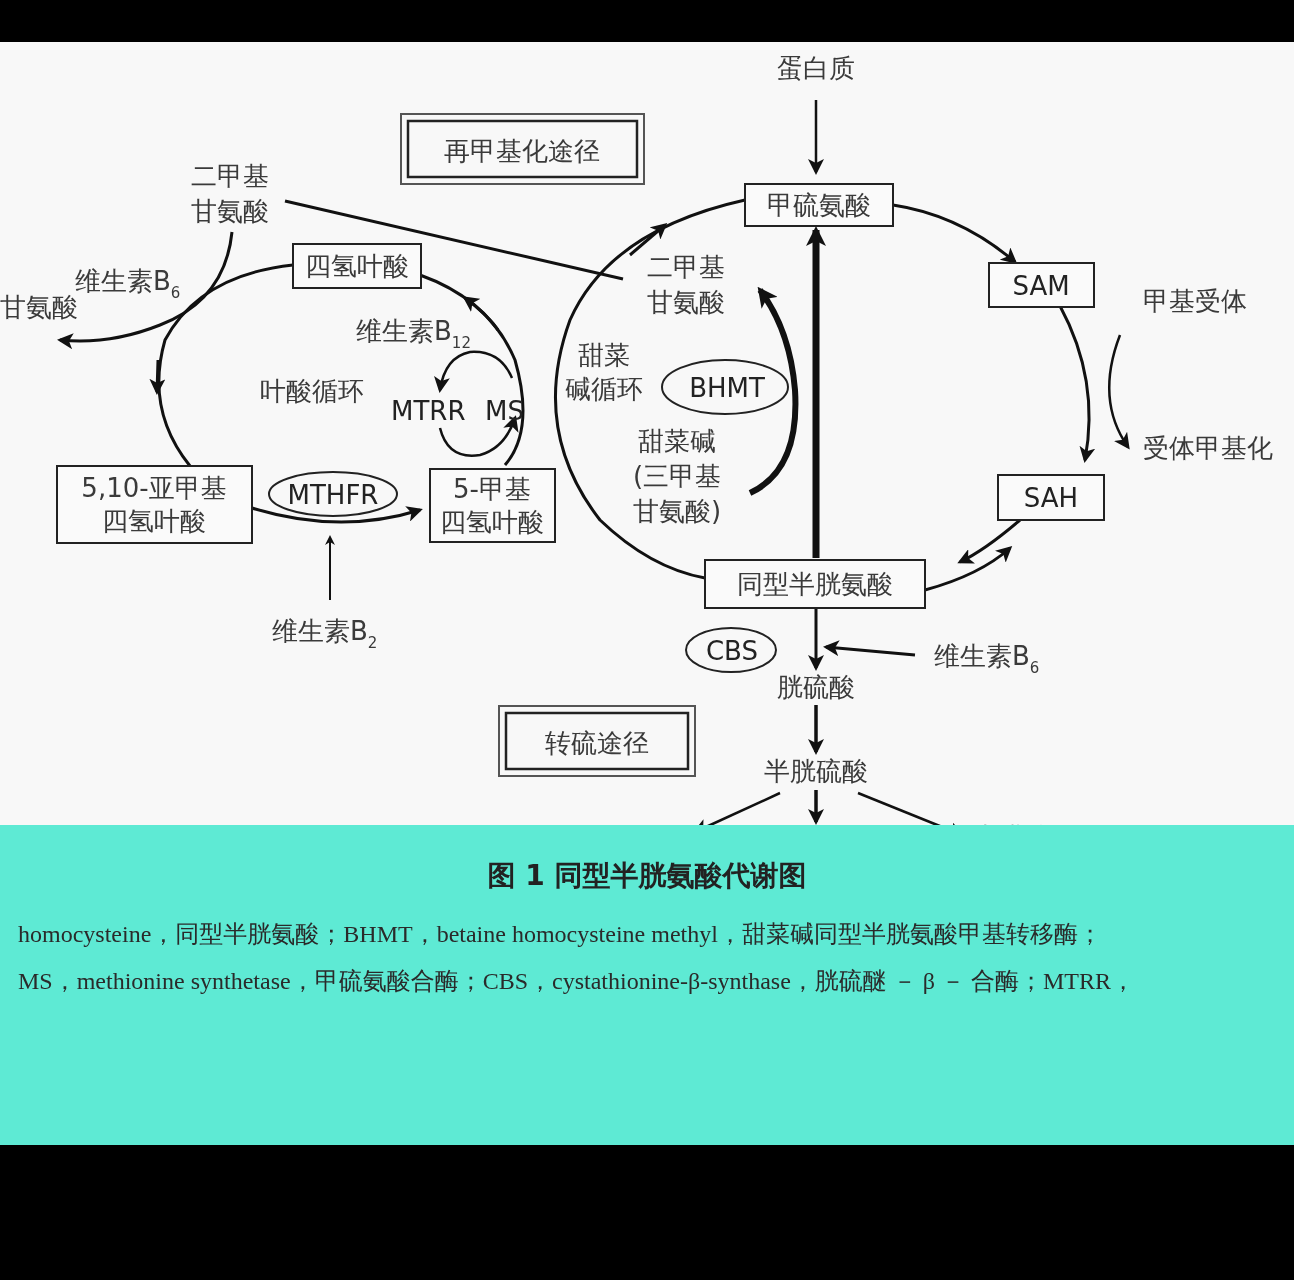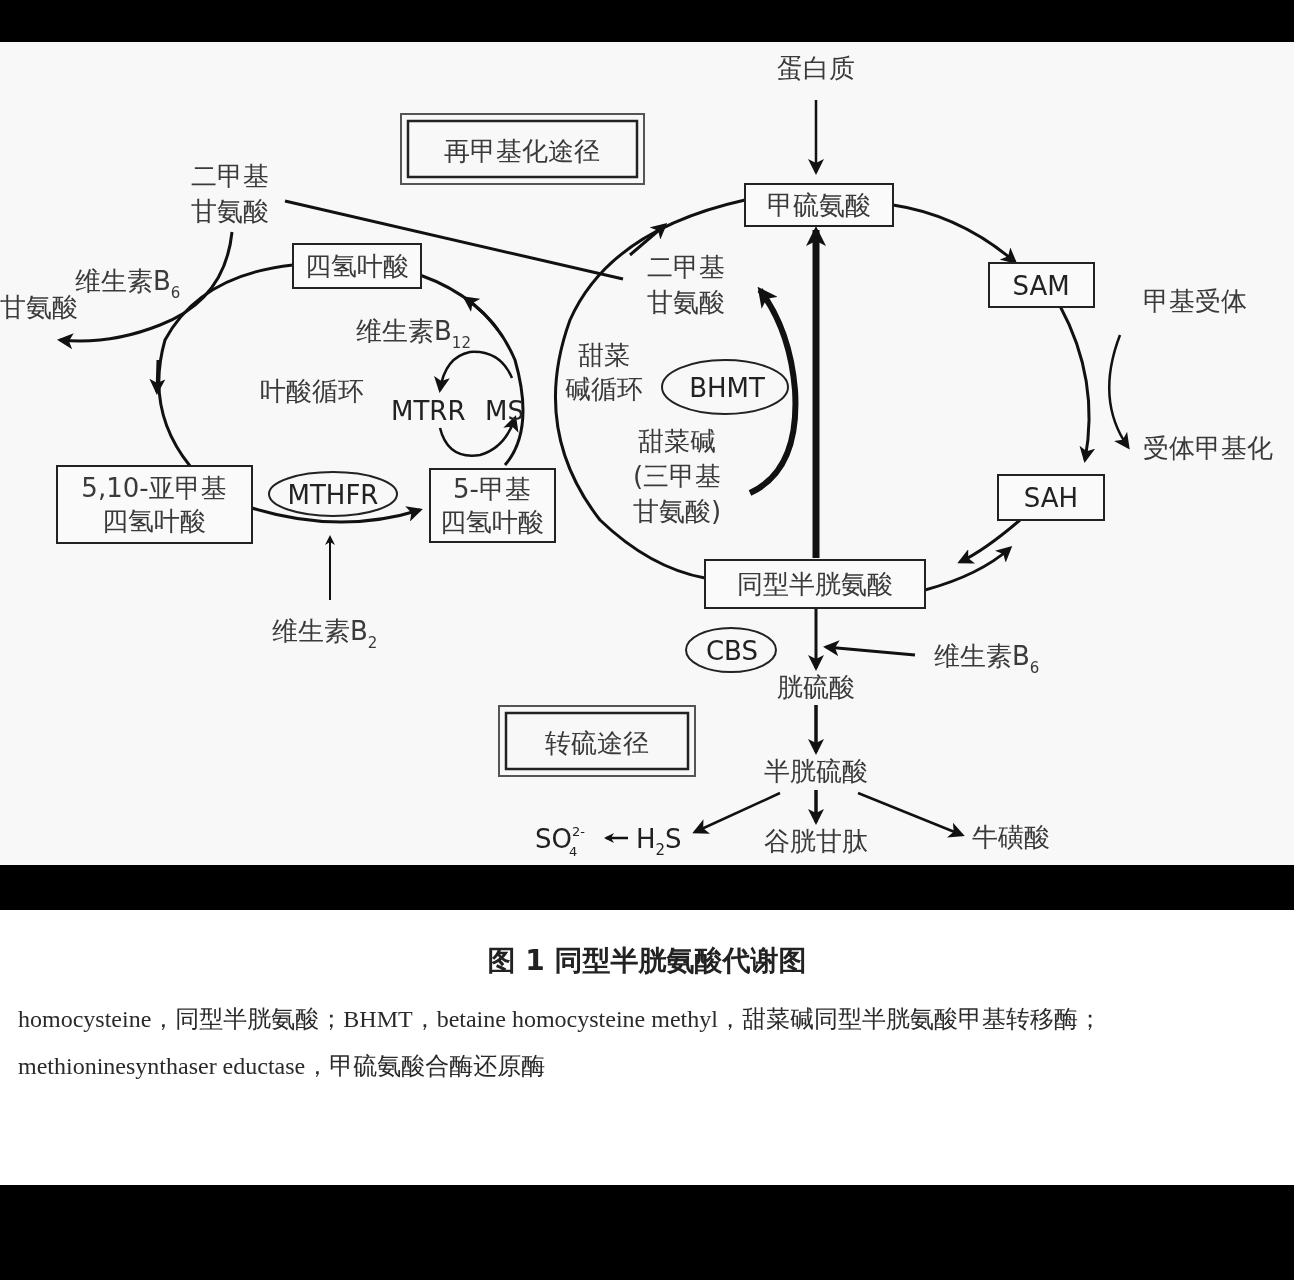--- a/index.html
+++ b/index.html
@@ -1,21 +1,21 @@
 <!DOCTYPE html>
 <html><head>
 <meta charset="utf-8">
 <style>
   html, body { margin:0; padding:0; background:#000; }
   body { width:1294px; height:1280px; position:relative; overflow:hidden;
          font-family:"DejaVu Sans","Liberation Sans",sans-serif; }
   .top-bar { position:absolute; left:0; top:0; width:1294px; height:42px; background:#000; }
   .bottom-bar { position:absolute; left:0; top:1185px; width:1294px; height:95px; background:#000; }
   .figure { position:absolute; left:0; top:42px; width:1294px; height:823px; background:#f8f8f8; }
-  .caption-area { position:absolute; left:0; top:910px; width:1294px; height:320px; background:#ffffff; }
+  .caption-area { position:absolute; left:0; top:825px; width:1294px; height:320px; background:#5eead4; }
   svg text { font-family:"DejaVu Sans","Liberation Sans",sans-serif; fill:#3a3a3a; }
   svg .lbl { font-size:26px; }
   svg .en { font-size:26px; fill:#222; }
   .fig-title { position:absolute; left:0; width:1294px; top:32px; text-align:center;
                font-family:"DejaVu Sans","Liberation Sans",sans-serif; font-weight:bold;
                font-size:28px; color:#222; }
   .note { position:absolute; left:18px; top:86px; width:1254px;
           font-family:"Liberation Serif","DejaVu Serif",serif; font-size:24px;
           line-height:46.5px; color:#2a2a2a; text-align:justify; }
   .note p { margin:0; }
@@ -160,17 +160,17 @@
   <text class="lbl" x="972" y="846">牛磺酸</text>
   <text class="en" x="535" y="848"><tspan>SO</tspan><tspan font-size="13" dy="-12">2-</tspan><tspan font-size="13" dx="-16" dy="20">4</tspan></text>
   <text class="en" x="636" y="848"><tspan>H</tspan><tspan font-size="15" dy="7">2</tspan><tspan dy="-7">S</tspan></text>
 </svg>
 </div>
 
 <div class="caption-area">
   <div class="fig-title">图 1 同型半胱氨酸代谢图</div>
   <div class="note">
     <p>homocysteine，同型半胱氨酸；BHMT，betaine homocysteine methyl，甜菜碱同型半胱氨酸甲基转移酶；</p>
-    <p>methioninesynthaser eductase，甲硫氨酸合酶还原酶</p>
+    <p>MS，methionine synthetase，甲硫氨酸合酶；CBS，cystathionine-β-synthase，胱硫醚 － β － 合酶；MTRR，</p>
   </div>
 </div>
 
 <div class="bottom-bar"></div>
 
 </body></html>

